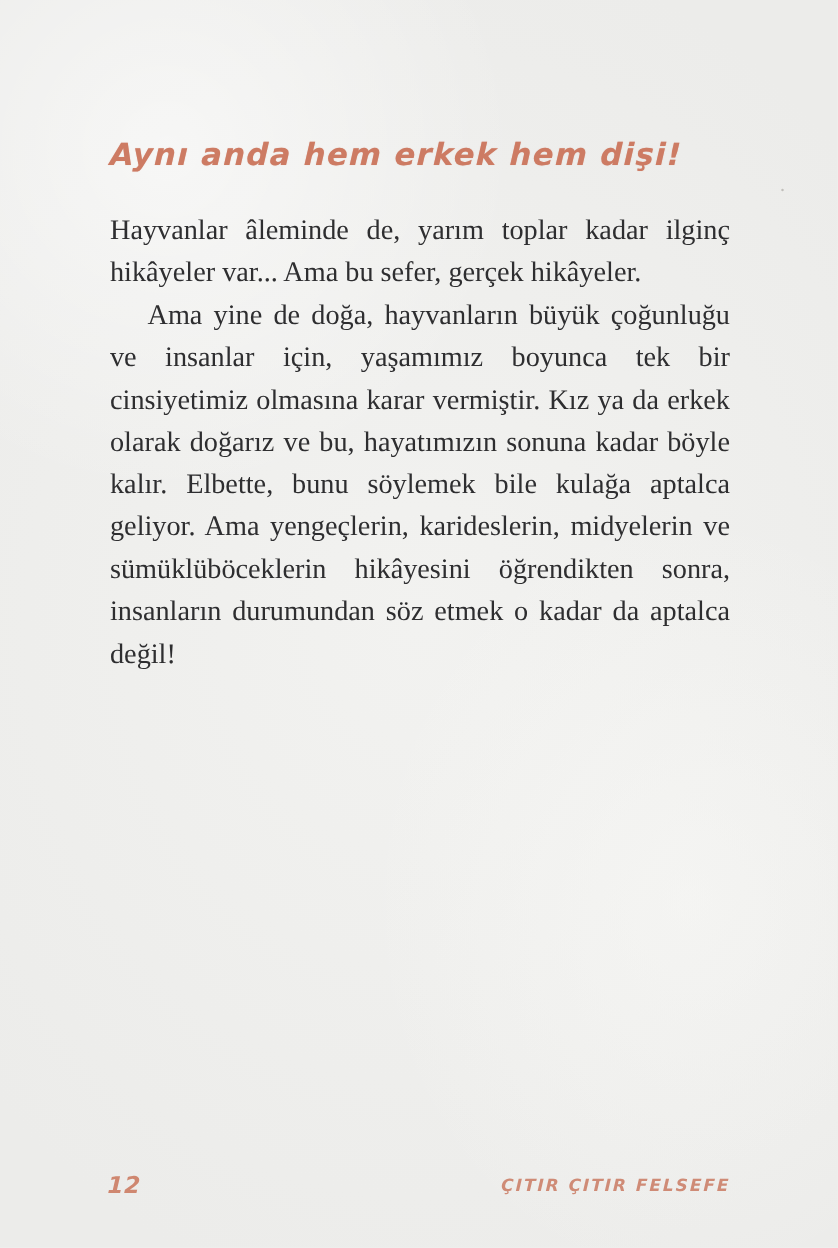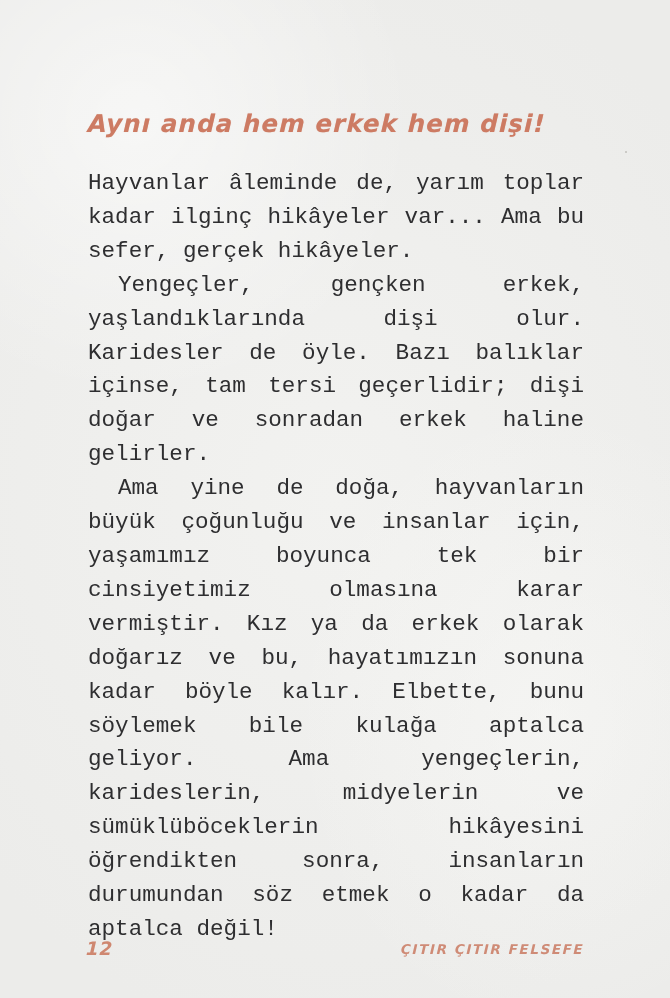--- a/index.html
+++ b/index.html
@@ -43,21 +43,20 @@
     text-shadow: 0 0 0.7px rgba(205,123,99,0.45);
     transform: skewX(-2deg);
   }
 
   
   .body-text {
     position: absolute;
     left: 88px;
     top: 167px;
     width: 496px;
-    font-family: Liberation Mono, monospace;
   }
   .para {
     margin: 0;
     font-size: 22.6px;
     line-height: 33.9px;
     color: #2e2e30;
     text-align: justify;
     text-justify: inter-word;
     hyphens: none;
     -webkit-hyphens: none;
@@ -121,21 +120,20 @@
 <body>
 
 <div class="page">
 
   <h1 class="heading">Aynı anda hem erkek hem dişi!</h1>
 
   <div class="speck"></div>
 
   <div class="body-text">
     <p class="para">Hayvanlar âleminde de, yarım toplar kadar ilginç hikâyeler var... Ama bu sefer, gerçek hikâyeler.</p>
-    <p class="para indent">Yengeçler, gençken erkek, yaşlandıklarında dişi olur. Karidesler de öyle. Bazı balıklar içinse, tam tersi geçerlidir; dişi doğar ve sonradan erkek haline gelirler.</p>
     <p class="para indent">Ama yine de doğa, hayvanların büyük çoğunluğu ve insanlar için, yaşamımız boyunca tek bir cinsiyetimiz olmasına karar vermiştir. Kız ya da erkek olarak doğarız ve bu, hayatımızın sonuna kadar böyle kalır. Elbette, bunu söylemek bile kulağa aptalca geliyor. Ama yengeçlerin, karideslerin, midyelerin ve sümüklüböceklerin hikâyesini öğrendikten sonra, insanların durumundan söz etmek o kadar da aptalca değil!</p>
   </div>
 
   <div class="footer">
     <span class="page-number">12</span>
     <span class="book-title">ÇITIR ÇITIR FELSEFE</span>
   </div>
 
 </div>
 

